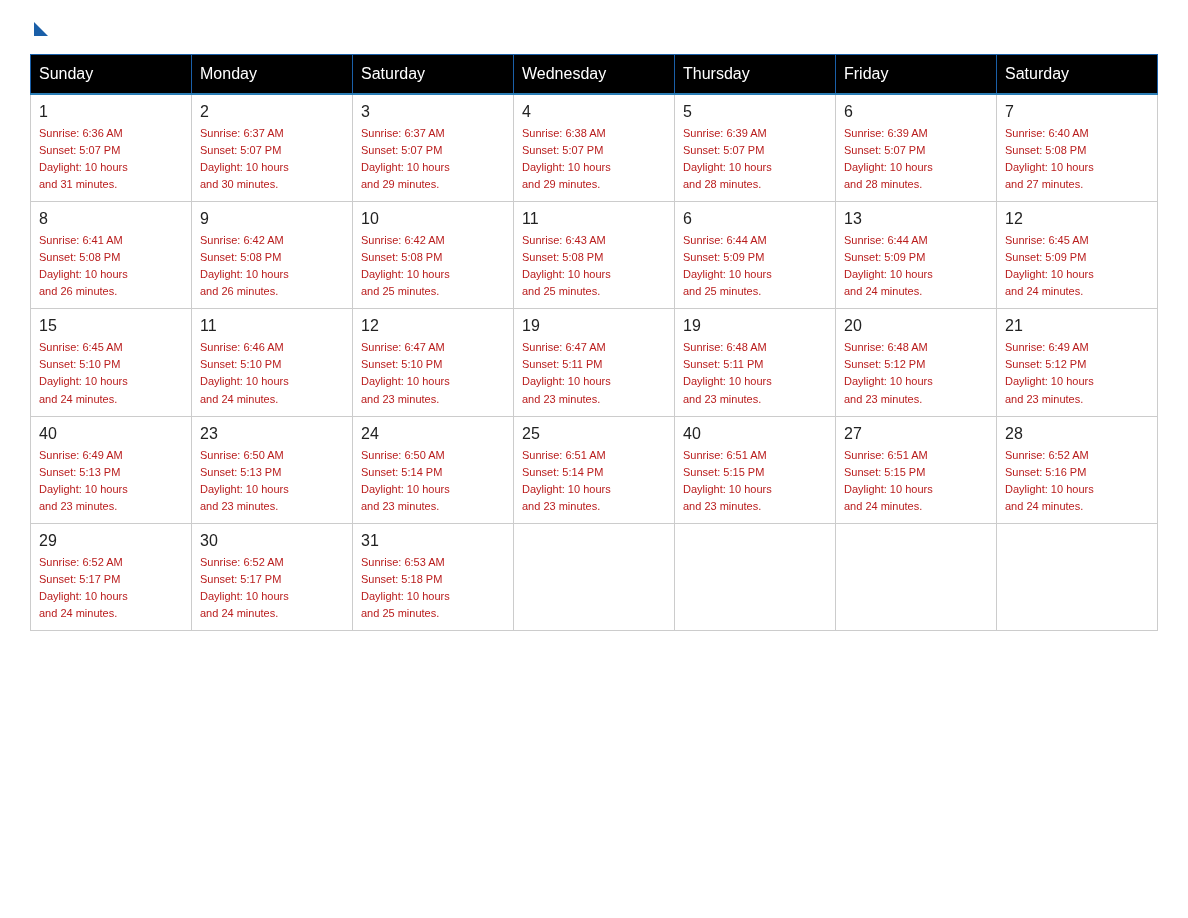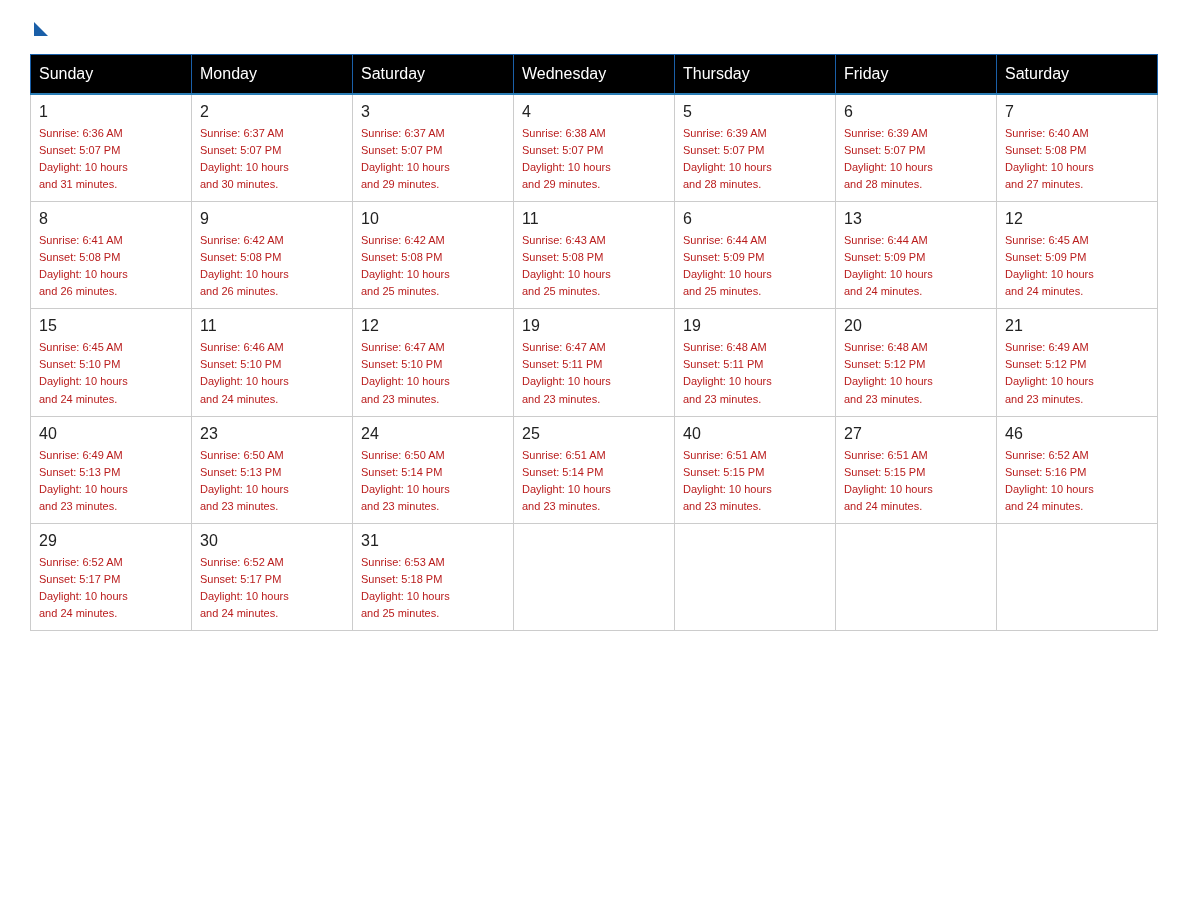--- a/index.html
+++ b/index.html
@@ -293,21 +293,21 @@
           Sunrise: 6:51 AM<br>Sunset: 5:15 PM<br>Daylight: 10 hours<br>and 23 minutes.
         </div>
         </td>
         <td>
           <span class="day-number">27</span>
         <div class="day-info">
           Sunrise: 6:51 AM<br>Sunset: 5:15 PM<br>Daylight: 10 hours<br>and 24 minutes.
         </div>
         </td>
         <td>
-          <span class="day-number">46</span>
+          <span class="day-number">28</span>
         <div class="day-info">
           Sunrise: 6:52 AM<br>Sunset: 5:16 PM<br>Daylight: 10 hours<br>and 24 minutes.
         </div>
         </td>
       </tr>
       <tr>
         <td>
           <span class="day-number">29</span>
         <div class="day-info">
           Sunrise: 6:52 AM<br>Sunset: 5:17 PM<br>Daylight: 10 hours<br>and 24 minutes.

